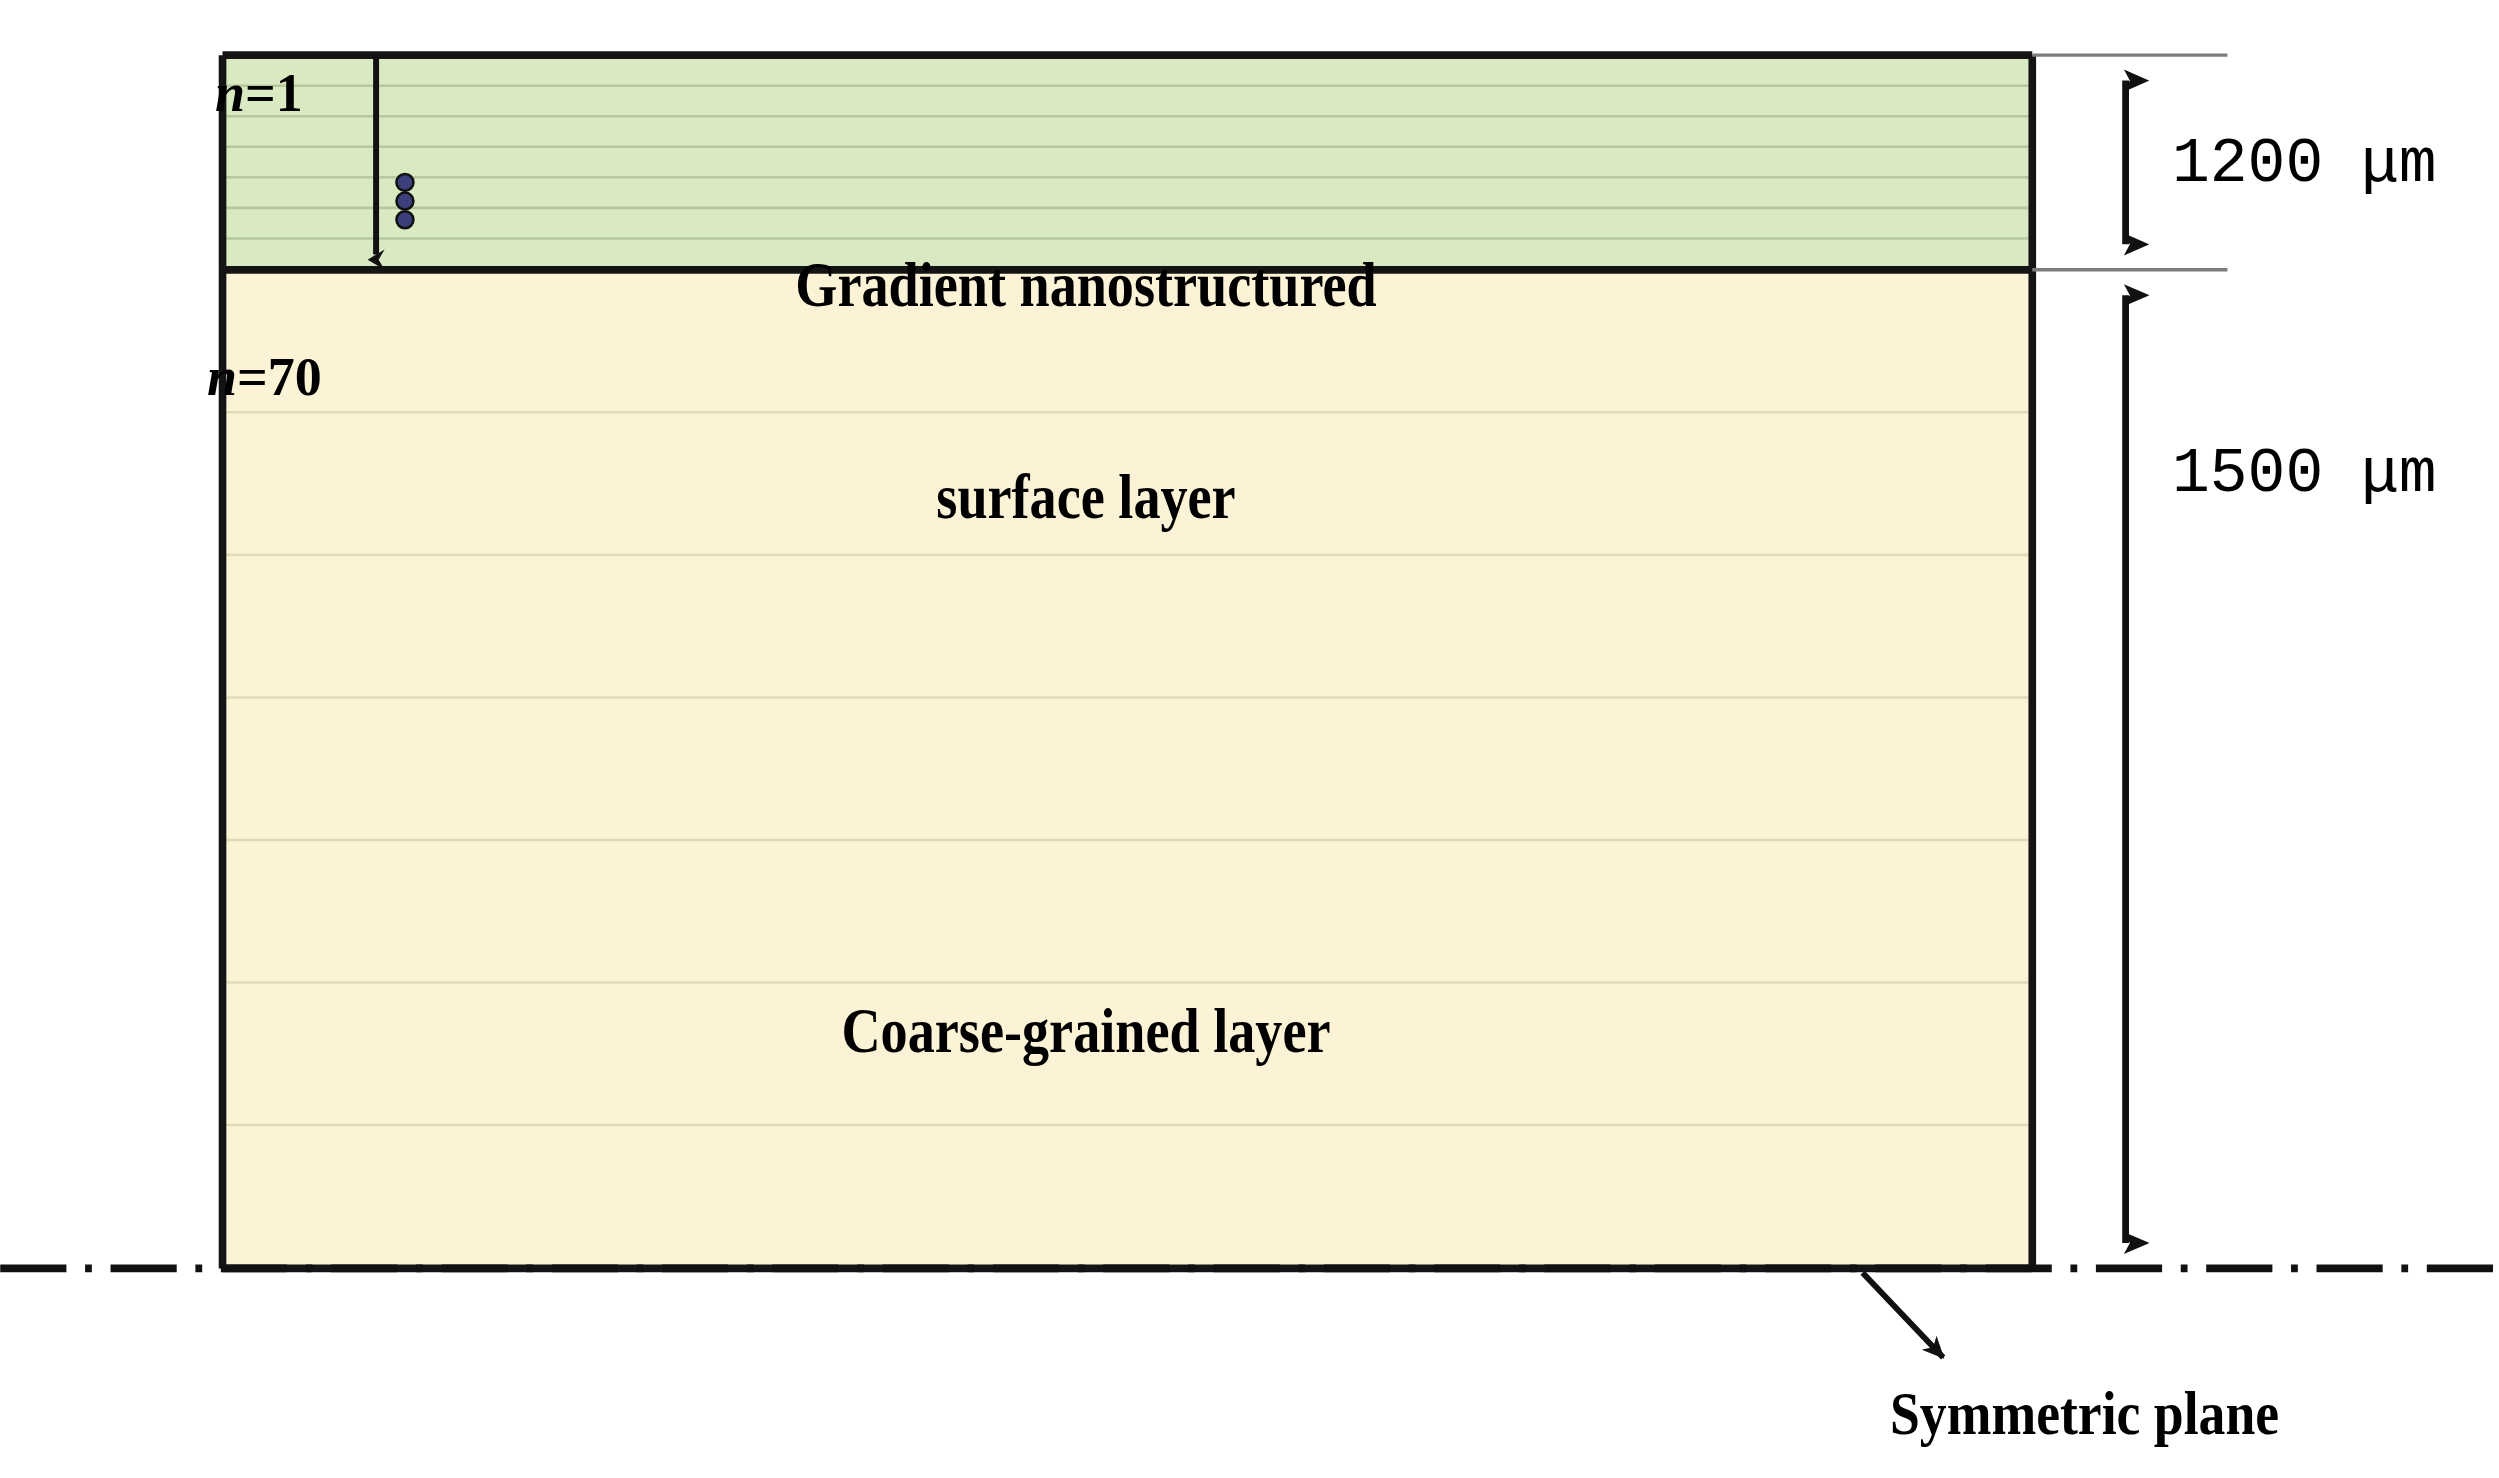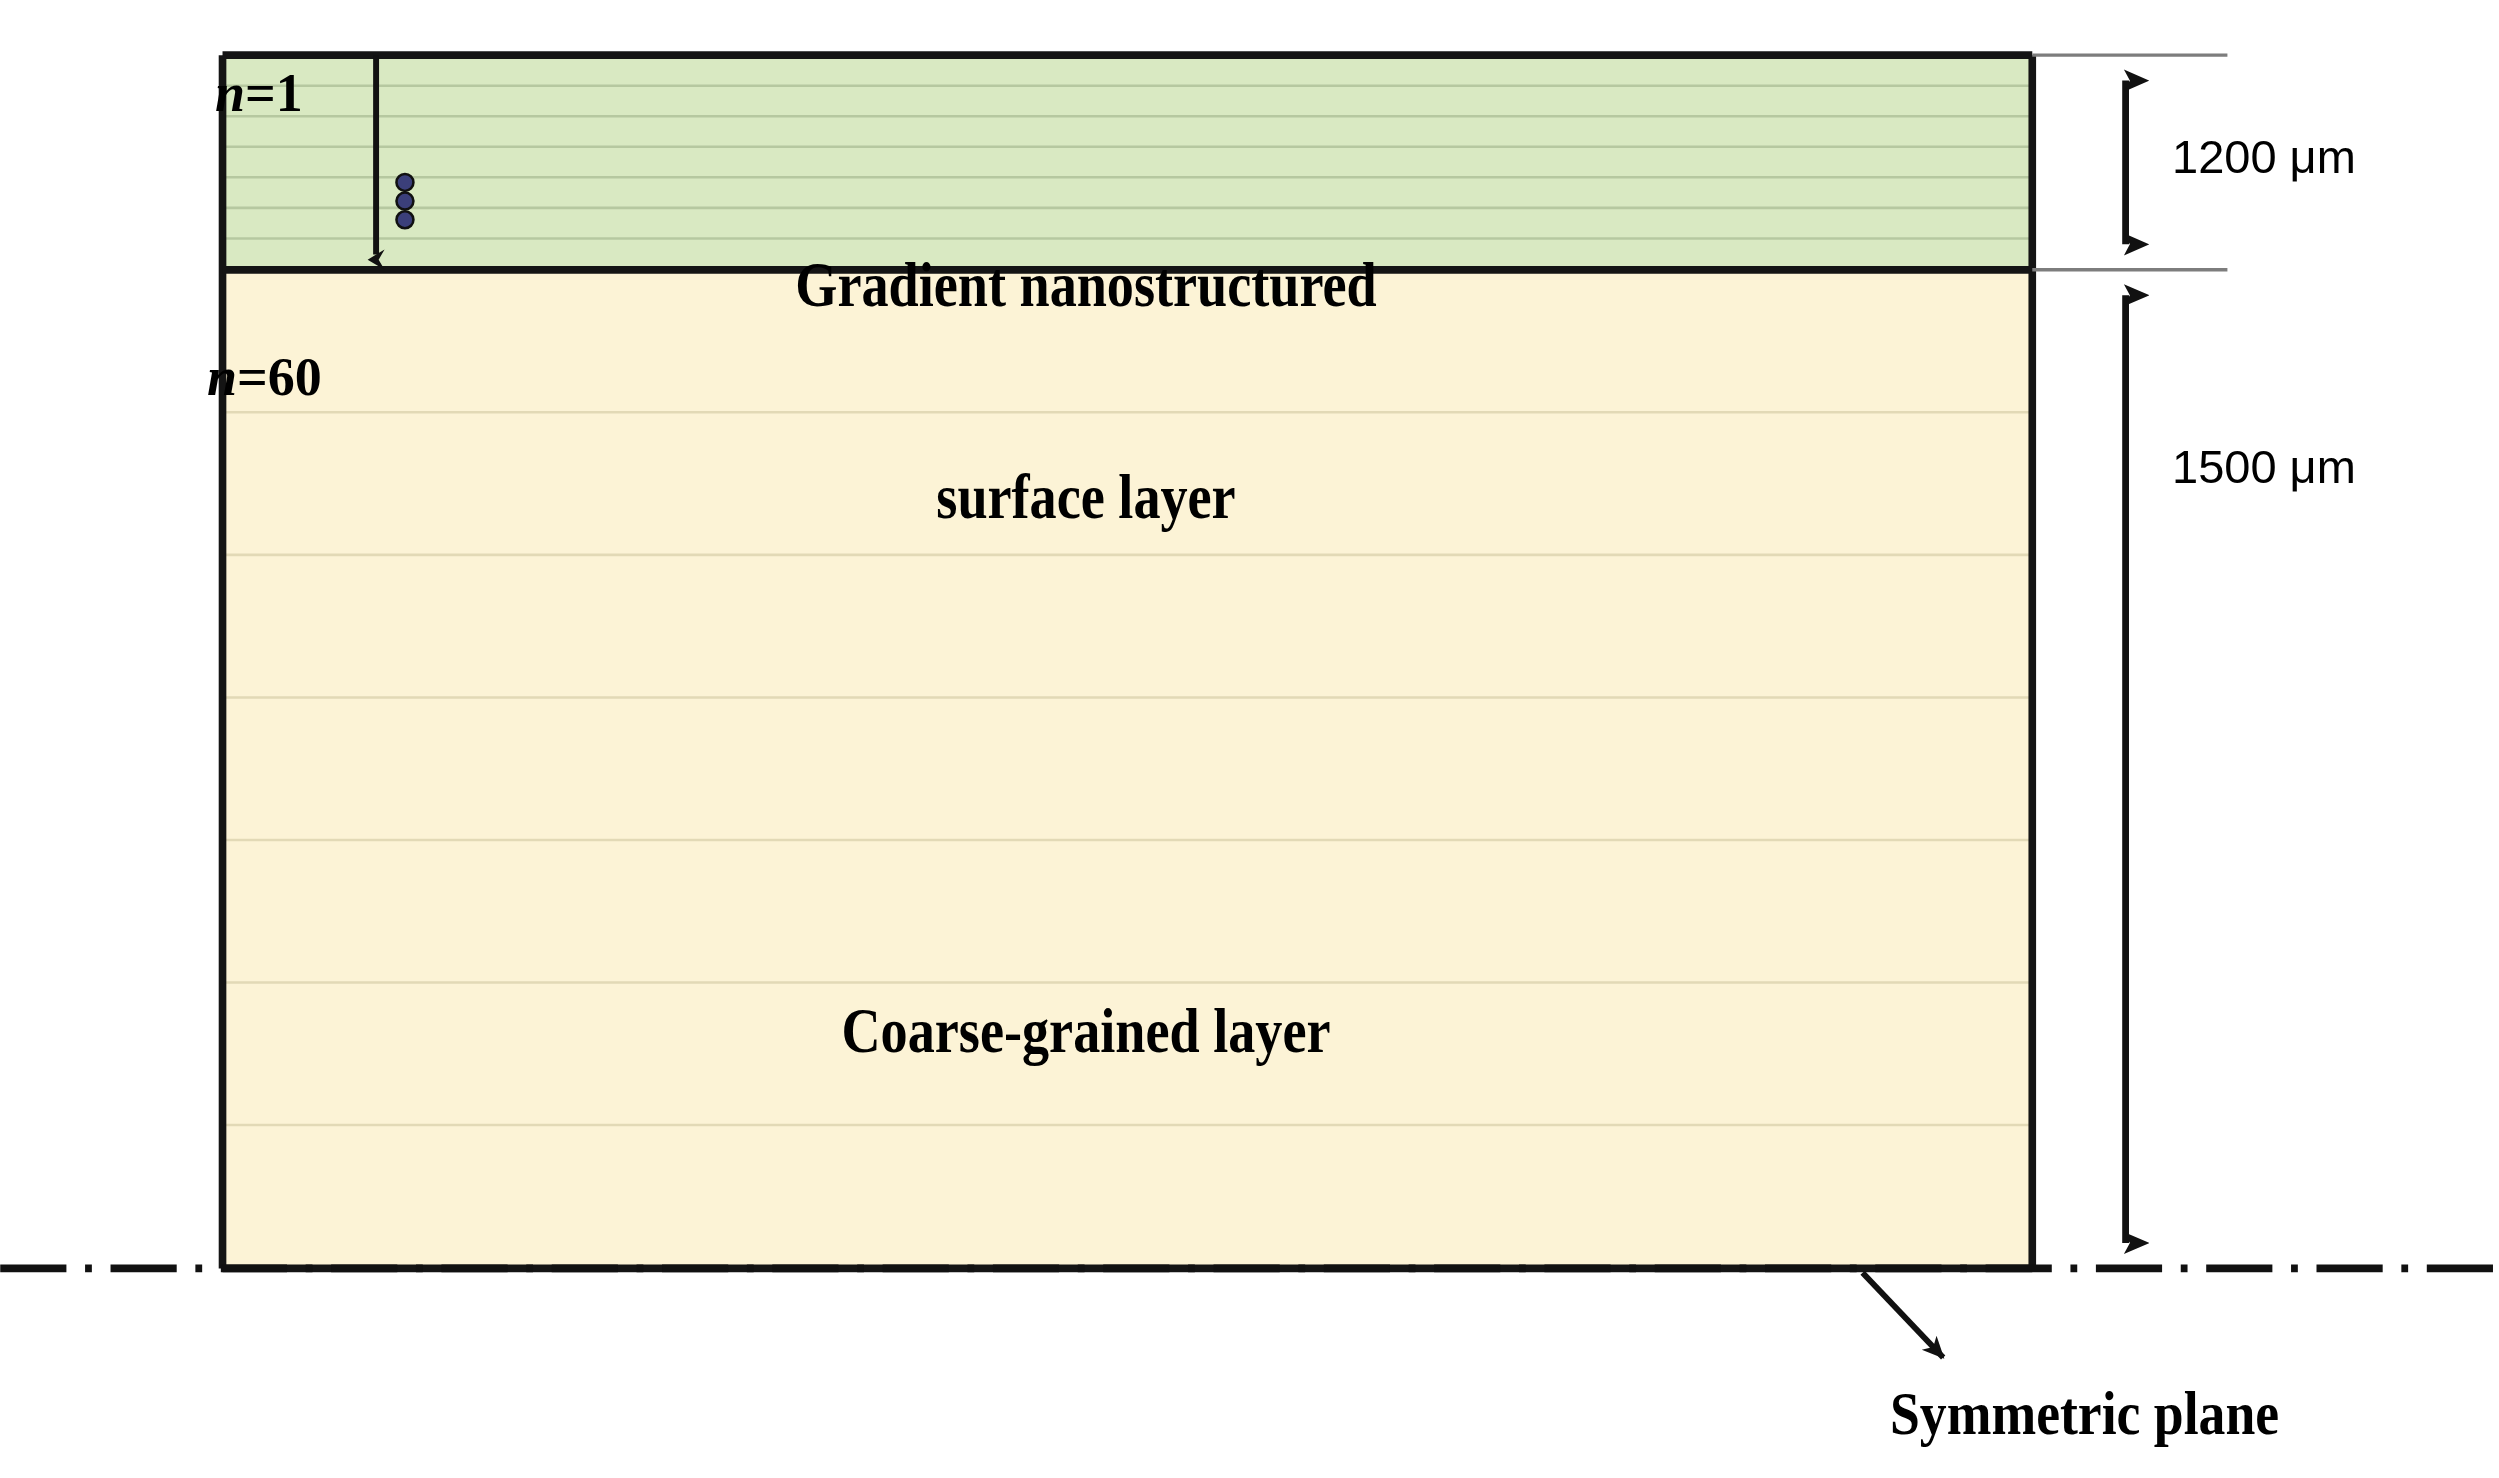--- a/index.html
+++ b/index.html
@@ -25,23 +25,23 @@
     font-family:"Liberation Serif", serif;
     font-weight:bold;
     font-size:63px;
     text-align:center;
     line-height:1.12;
     transform:scaleX(0.86);
     transform-origin:center center;
   }
 
   .dim-label{
-    font-family:Liberation Sans, sans-serif;
+    font-family:Liberation Mono, monospace;
     font-weight:normal;
-    font-size:47px;
+    font-size:63px;
     letter-spacing:0px;
   }
 
   .sym-label{
     font-family:"Liberation Serif", serif;
     font-weight:bold;
     font-size:61px;
     transform:scaleX(0.88);
     transform-origin:left center;
   }
@@ -130,21 +130,21 @@
     <g stroke="#111" stroke-width="7" fill="none">
       <line x1="2195" y1="1500" x2="2290" y2="1600" marker-end="url(#leadHead)"></line>
     </g>
   </svg>
 
   <div class="lbl n-label" style="left:161px;top:0px;">
     <span class="it">n</span><span>=1</span>
   </div>
 
   <div class="lbl n-label" style="left:153px;top:284px;">
-    <span class="it">n</span><span>=60</span>
+    <span class="it">n</span><span>=70</span>
   </div>
 
   <div class="lbl layer-title" style="left:365px;top:109px;width:1442px;">
     <div>Gradient nanostructured</div>
     <div>surface layer</div>
   </div>
 
   <div class="lbl layer-title" style="left:365px;top:855px;width:1442px;">
     <div>Coarse-grained layer</div>
   </div>

